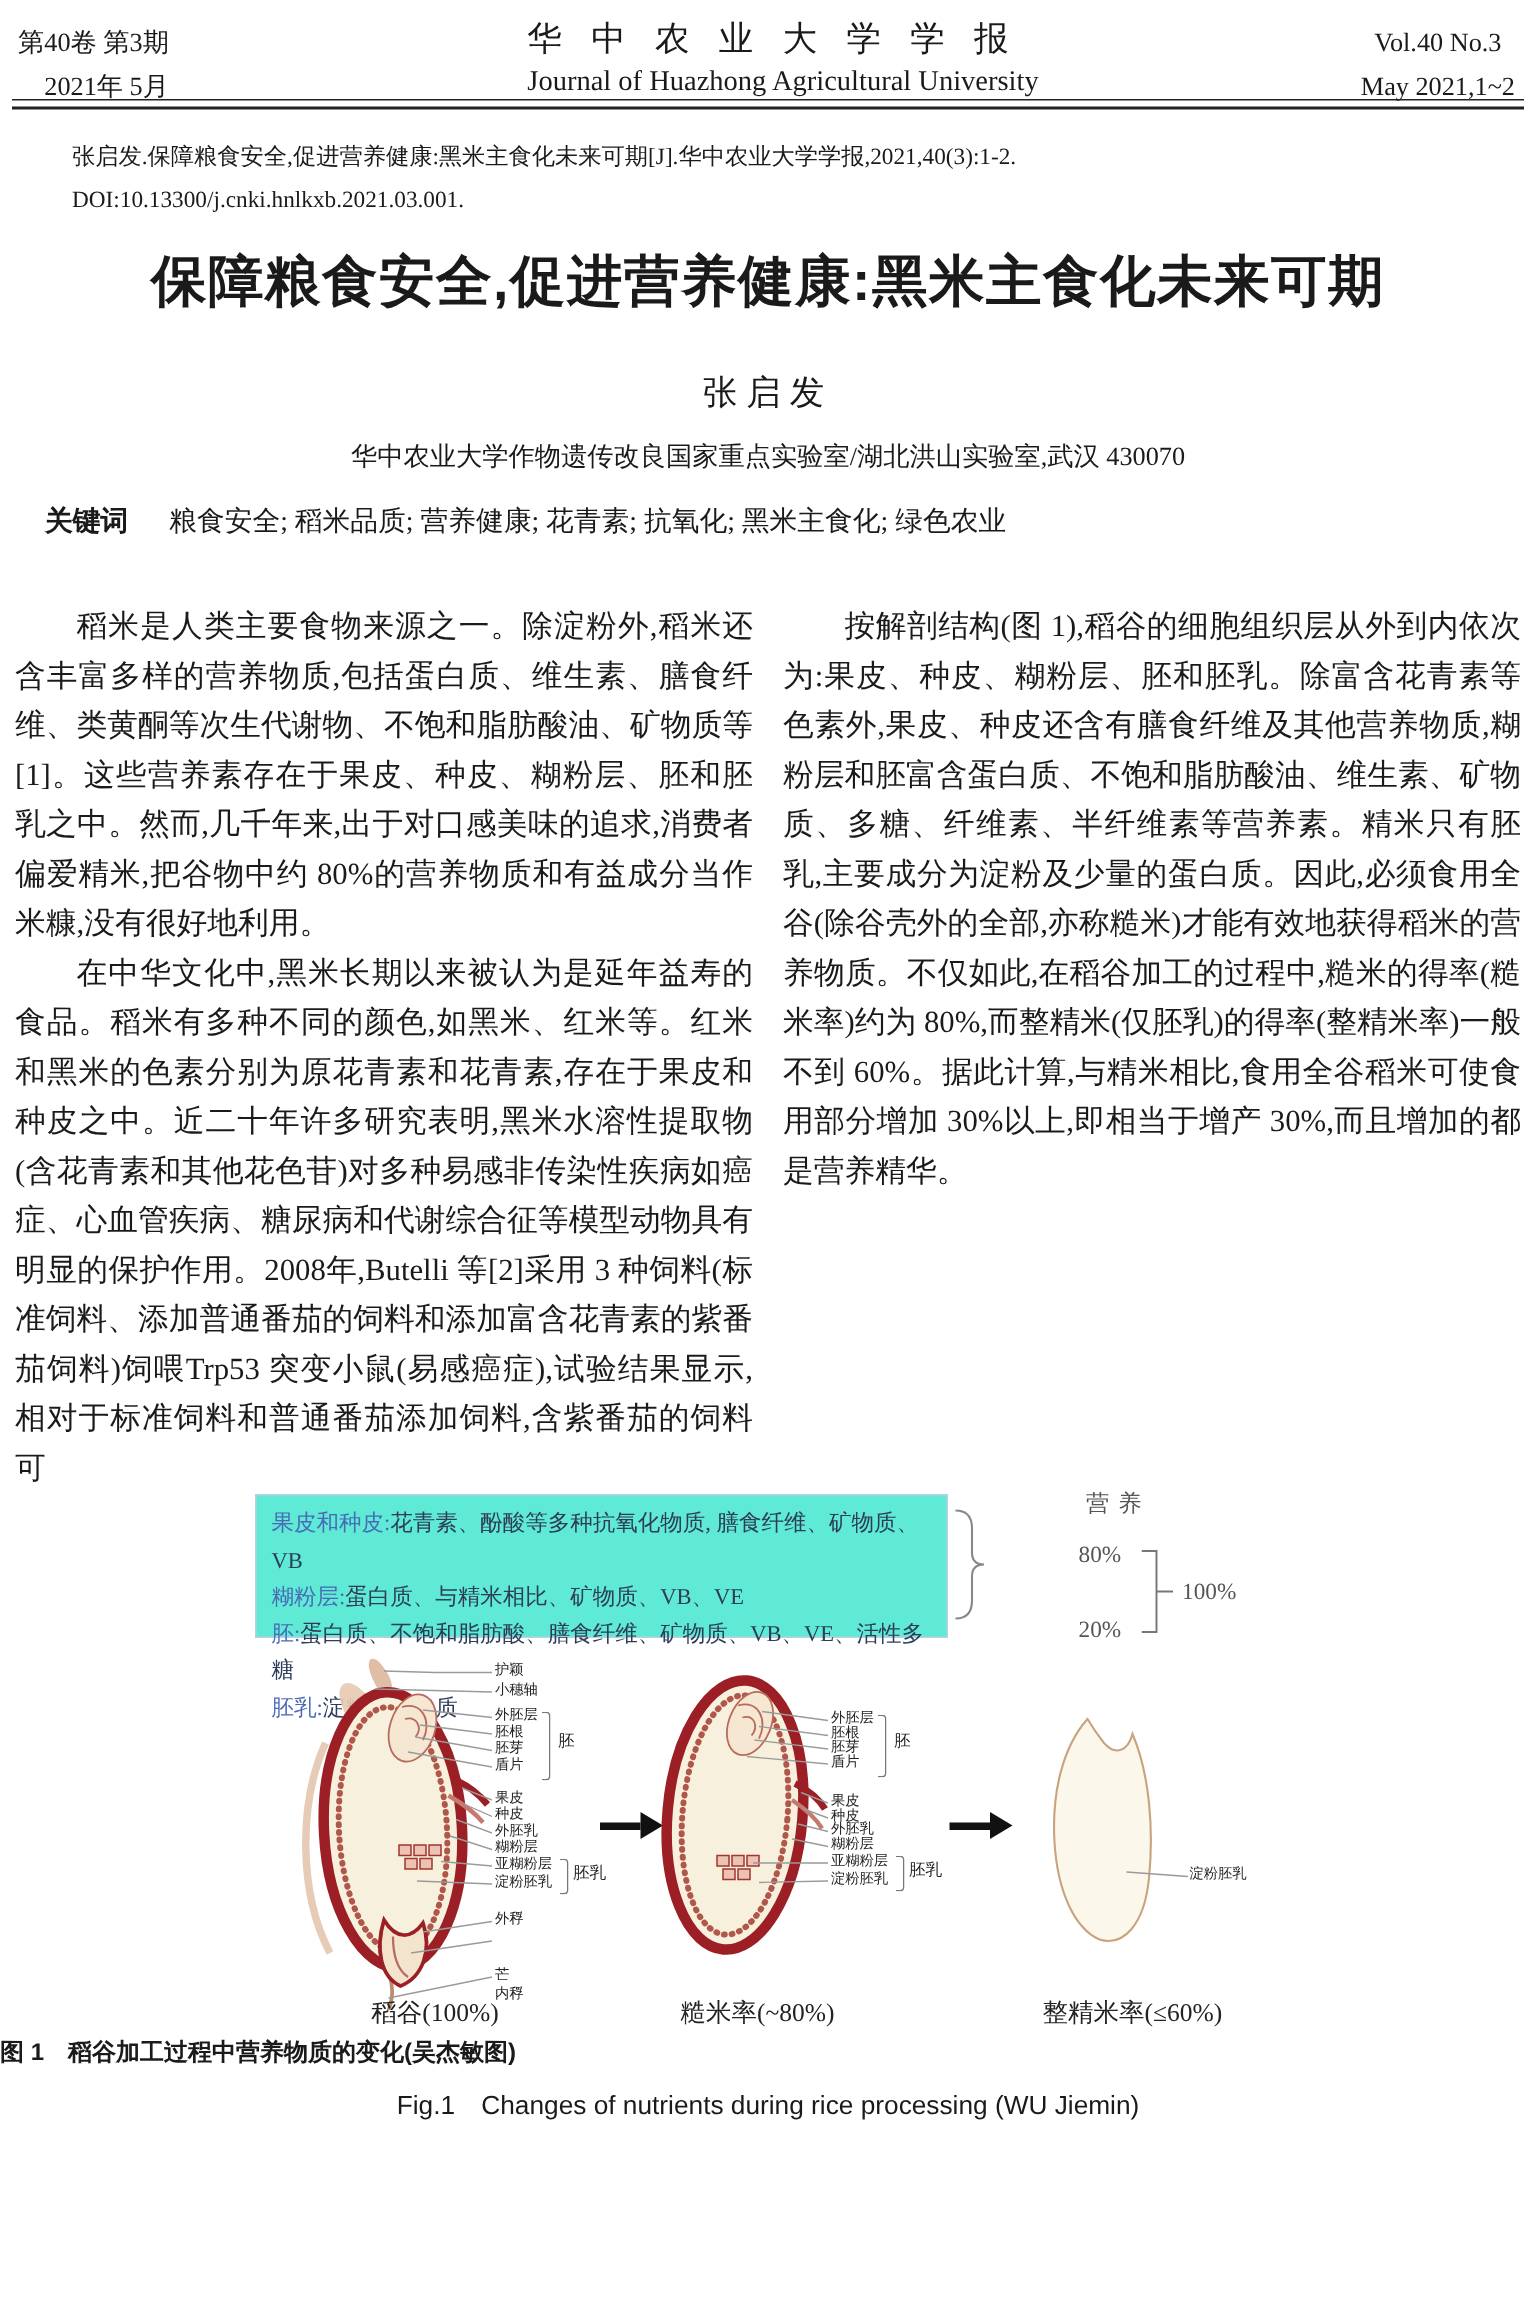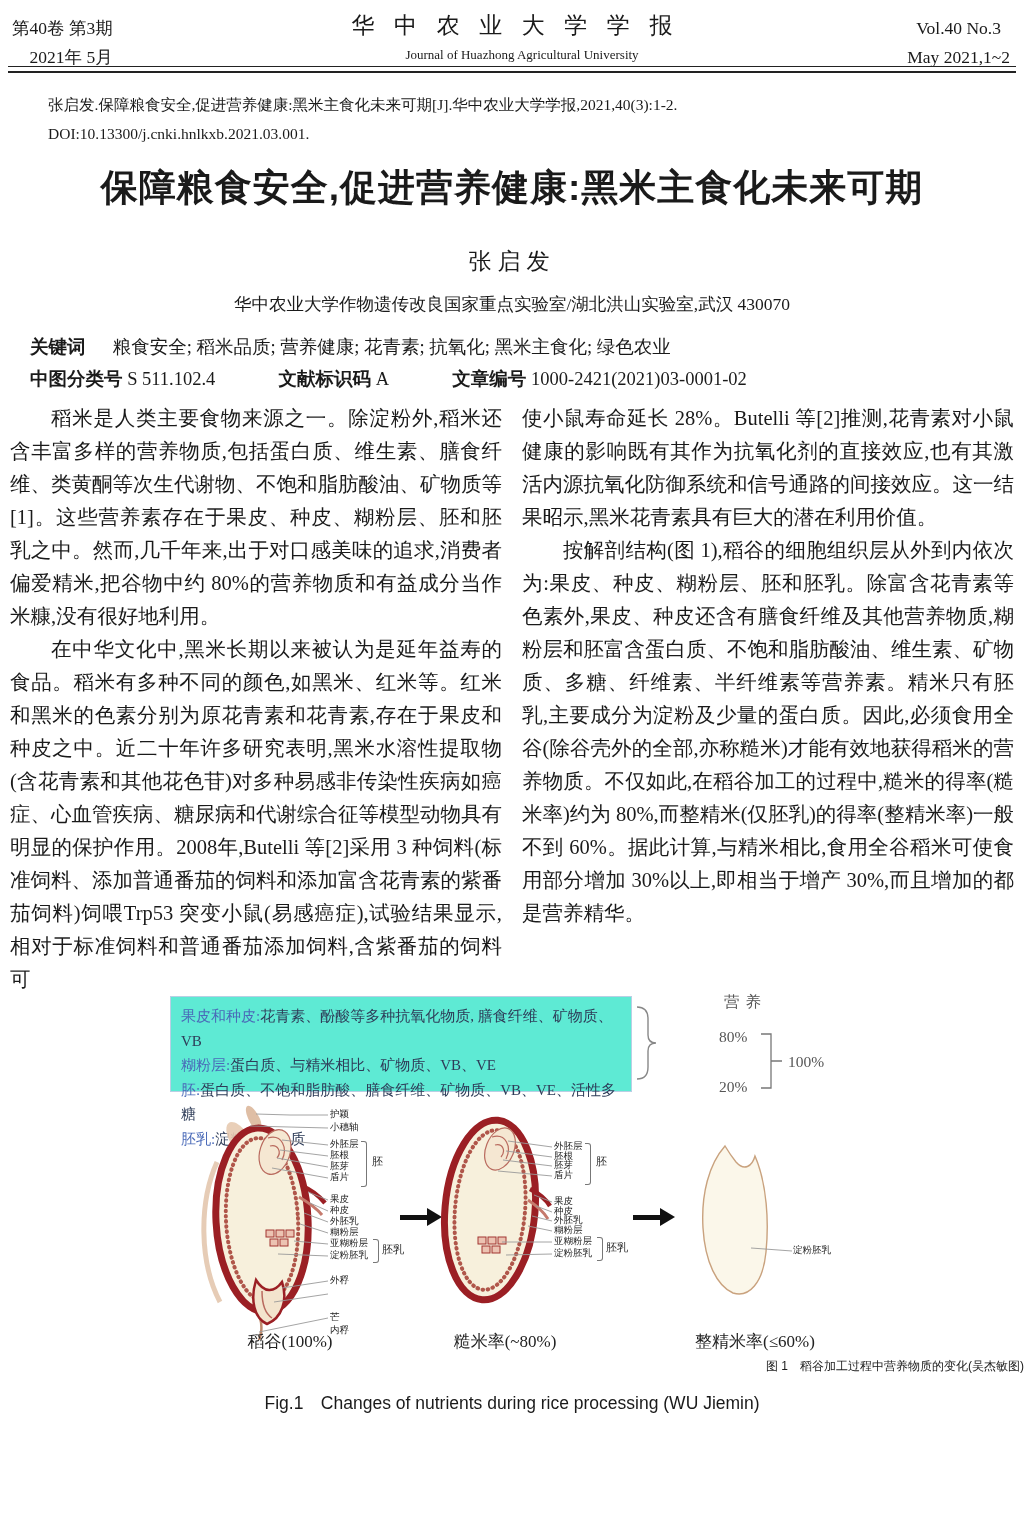--- a/index.html
+++ b/index.html
@@ -5,21 +5,21 @@
   html,body{margin:0;padding:0;background:#e8e8e8;}
   .page{position:relative;width:1024px;height:1533px;background:#fff;margin:0 auto;
         font-family:"Liberation Serif",serif;color:#1a1a1a;overflow:hidden;}
   .abs{position:absolute;}
 
   
   .hdr-left{left:12px;top:14px;font-size:17.5px;line-height:29px;text-align:right;}
   .hdr-right{right:14px;top:14px;font-size:17.5px;line-height:29px;text-align:center;}
   .hdr-center{left:0;top:12px;width:100%;text-align:center;}
   .hdr-cn{font-size:23px;letter-spacing:0.85em;padding-left:0.85em;line-height:28px;}
-  .hdr-en{font-size:13px;line-height:30px;padding-left:20px;}
+  .hdr-en{font-size:19px;line-height:30px;padding-left:20px;}
   .hdr-rule{left:8px;right:8px;top:66px;height:4px;border-top:1.5px solid #222;border-bottom:2.5px solid #222;}
 
   
   .cite{left:12px;top:90px;font-size:15.5px;line-height:29px;margin-left:36px;}
 
   
   .title{left:0;top:163px;width:100%;text-align:center;font-family:"Liberation Sans",sans-serif;
          font-weight:700;font-size:37px;letter-spacing:1px;}
   .author{left:0;top:246px;width:100%;text-align:center;font-size:23px;letter-spacing:6px;}
   .affil{left:0;top:292px;width:100%;text-align:center;font-size:17.5px;}
@@ -44,22 +44,22 @@
   .ib-text{color:#2e3c58;}
   .nut{position:absolute;color:#555;font-size:15.5px;white-space:nowrap;}
   .glabel{position:absolute;font-size:9.5px;line-height:11px;color:#222;white-space:nowrap;}
   .gbig{font-size:11px;}
   .vbrace{position:absolute;width:5px;border:1px solid #777;border-left:none;border-radius:0 3px 3px 0;}
   .gcap{position:absolute;top:340px;font-size:17px;color:#222;text-align:center;}
   .arrow{position:absolute;width:42px;height:18px;}
   .arrow .shaft{position:absolute;left:0;top:7px;width:27px;height:4.5px;background:#111;}
   .arrow .head{position:absolute;left:27px;top:0;width:0;height:0;
                border-left:15px solid #111;border-top:9px solid transparent;border-bottom:9px solid transparent;}
-  .figcap-cn{position:absolute;left:0;top:368px;width:100%;text-align:right;
-             font-family:"Liberation Sans",sans-serif;font-weight:400;font-size:12px;}
+  .figcap-cn{position:absolute;left:0;top:368px;width:100%;text-align:left;
+             font-family:"Liberation Sans",sans-serif;font-weight:700;font-size:16px;}
   .figcap-en{position:absolute;left:0;top:401px;width:100%;text-align:center;
              font-family:"Liberation Sans",sans-serif;font-size:17.5px;}
 
   
   .foot{left:12px;top:1424px;width:1000px;font-size:16.5px;line-height:28.5px;}
   .foot-rule{width:218px;border-top:2px solid #777;margin-bottom:10px;}
 </style>
 </head>
 <body>
 
@@ -86,37 +86,26 @@
 
   <div class="abs title">保障粮食安全,促进营养健康:黑米主食化未来可期</div>
   <div class="abs author">张启发</div>
   <div class="abs affil">华中农业大学作物遗传改良国家重点实验室/湖北洪山实验室,武汉 430070</div>
 
   <div class="abs kw">
     <b>关键词</b>
     <span style="display:inline-block;width:18px;"></span>
     <span>粮食安全; 稻米品质; 营养健康; 花青素; 抗氧化; 黑米主食化; 绿色农业</span>
   </div>
-  <div class="abs clc">
-    <b>中图分类号</b>
-    <span>S 511.102.4</span>
-    <span class="gap"></span>
-    <b>文献标识码</b>
-    <span>A</span>
-    <span class="gap"></span>
-    <b>文章编号</b>
-    <span>1000-2421(2021)03-0001-02</span>
-  </div>
 
   <div class="abs col col-l">
     <p class="ind">稻米是人类主要食物来源之一。除淀粉外,稻米还含丰富多样的营养物质,包括蛋白质、维生素、膳食纤维、类黄酮等次生代谢物、不饱和脂肪酸油、矿物质等[1]。这些营养素存在于果皮、种皮、糊粉层、胚和胚乳之中。然而,几千年来,出于对口感美味的追求,消费者偏爱精米,把谷物中约 80%的营养物质和有益成分当作米糠,没有很好地利用。</p>
     <p class="ind">在中华文化中,黑米长期以来被认为是延年益寿的食品。稻米有多种不同的颜色,如黑米、红米等。红米和黑米的色素分别为原花青素和花青素,存在于果皮和种皮之中。近二十年许多研究表明,黑米水溶性提取物(含花青素和其他花色苷)对多种易感非传染性疾病如癌症、心血管疾病、糖尿病和代谢综合征等模型动物具有明显的保护作用。2008年,Butelli 等[2]采用 3 种饲料(标准饲料、添加普通番茄的饲料和添加富含花青素的紫番茄饲料)饲喂Trp53 突变小鼠(易感癌症),试验结果显示,相对于标准饲料和普通番茄添加饲料,含紫番茄的饲料可</p>
   </div>
   <div class="abs col col-r">
-    <p>使小鼠寿命延长 28%。Butelli 等[2]推测,花青素对小鼠健康的影响既有其作为抗氧化剂的直接效应,也有其激活内源抗氧化防御系统和信号通路的间接效应。这一结果昭示,黑米花青素具有巨大的潜在利用价值。</p>
     <p class="ind">按解剖结构(图 1),稻谷的细胞组织层从外到内依次为:果皮、种皮、糊粉层、胚和胚乳。除富含花青素等色素外,果皮、种皮还含有膳食纤维及其他营养物质,糊粉层和胚富含蛋白质、不饱和脂肪酸油、维生素、矿物质、多糖、纤维素、半纤维素等营养素。精米只有胚乳,主要成分为淀粉及少量的蛋白质。因此,必须食用全谷(除谷壳外的全部,亦称糙米)才能有效地获得稻米的营养物质。不仅如此,在稻谷加工的过程中,糙米的得率(糙米率)约为 80%,而整精米(仅胚乳)的得率(整精米率)一般不到 60%。据此计算,与精米相比,食用全谷稻米可使食用部分增加 30%以上,即相当于增产 30%,而且增加的都是营养精华。</p>
   </div>
 
   <div class="abs fig">
 
     <div class="infobox">
       <div>
         <span class="ib-label">果皮和种皮:</span><span class="ib-text">花青素、酚酸等多种抗氧化物质, 膳食纤维、矿物质、VB</span>
       </div>
       <div>

